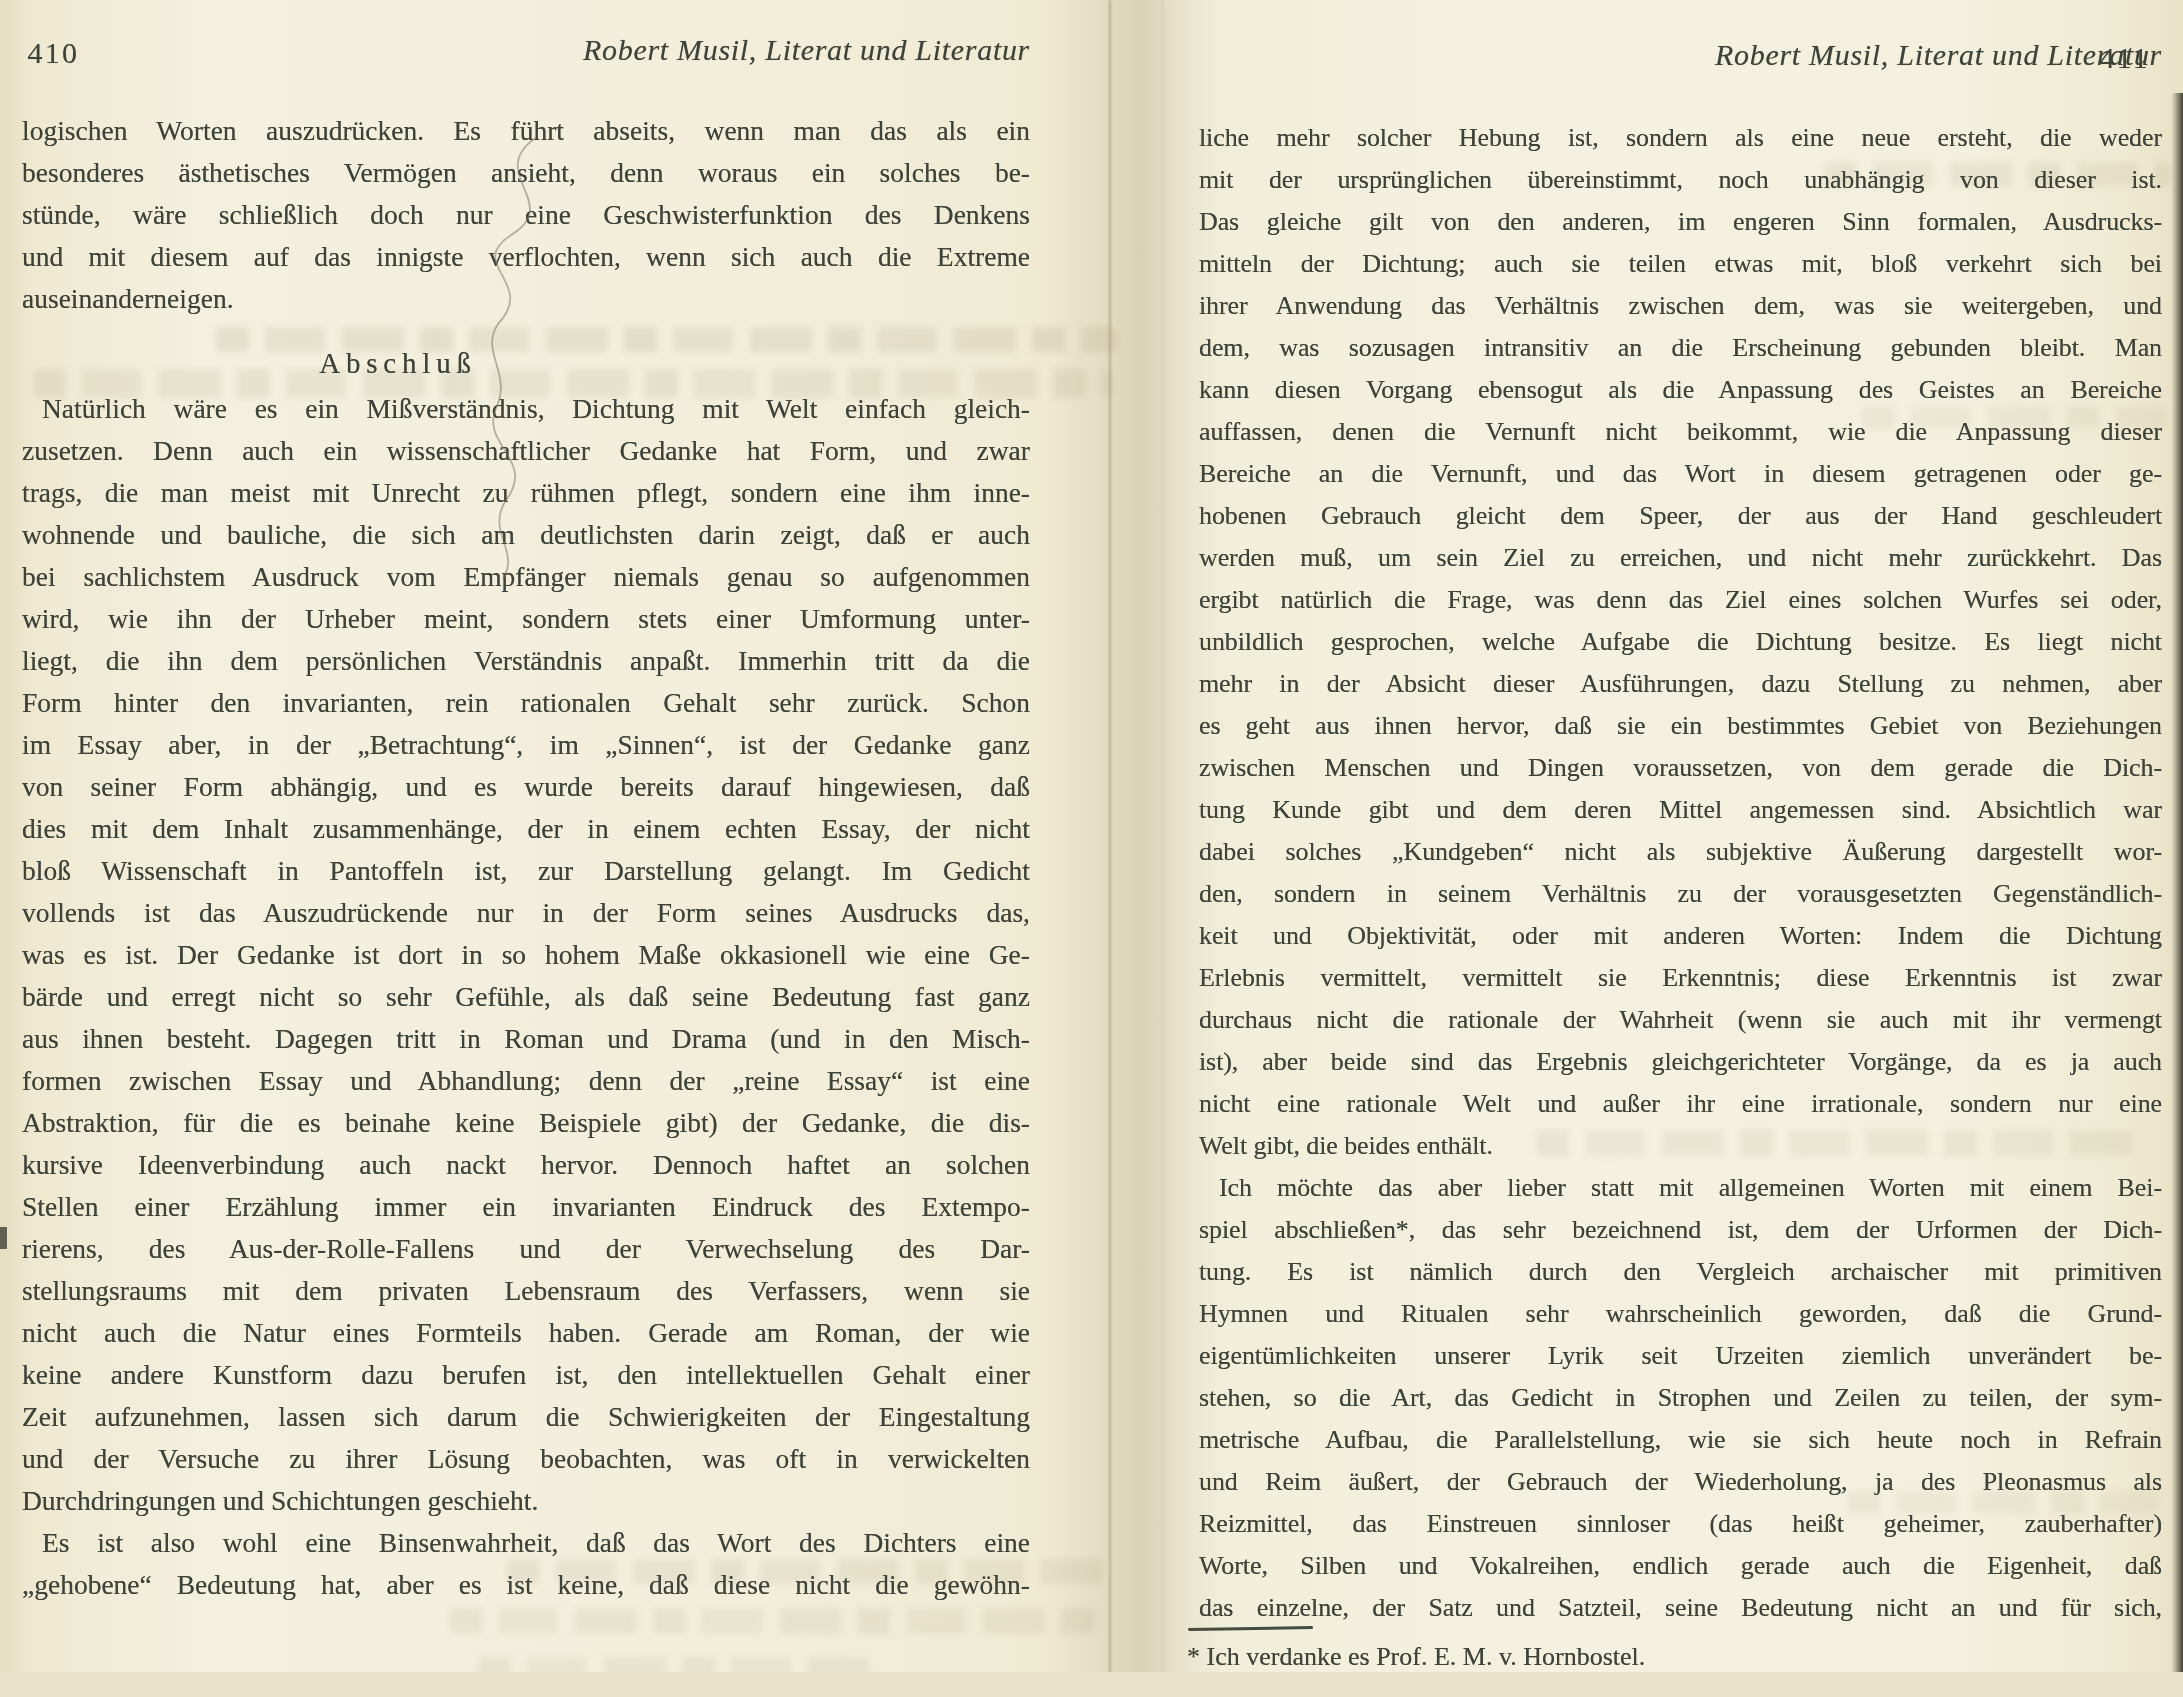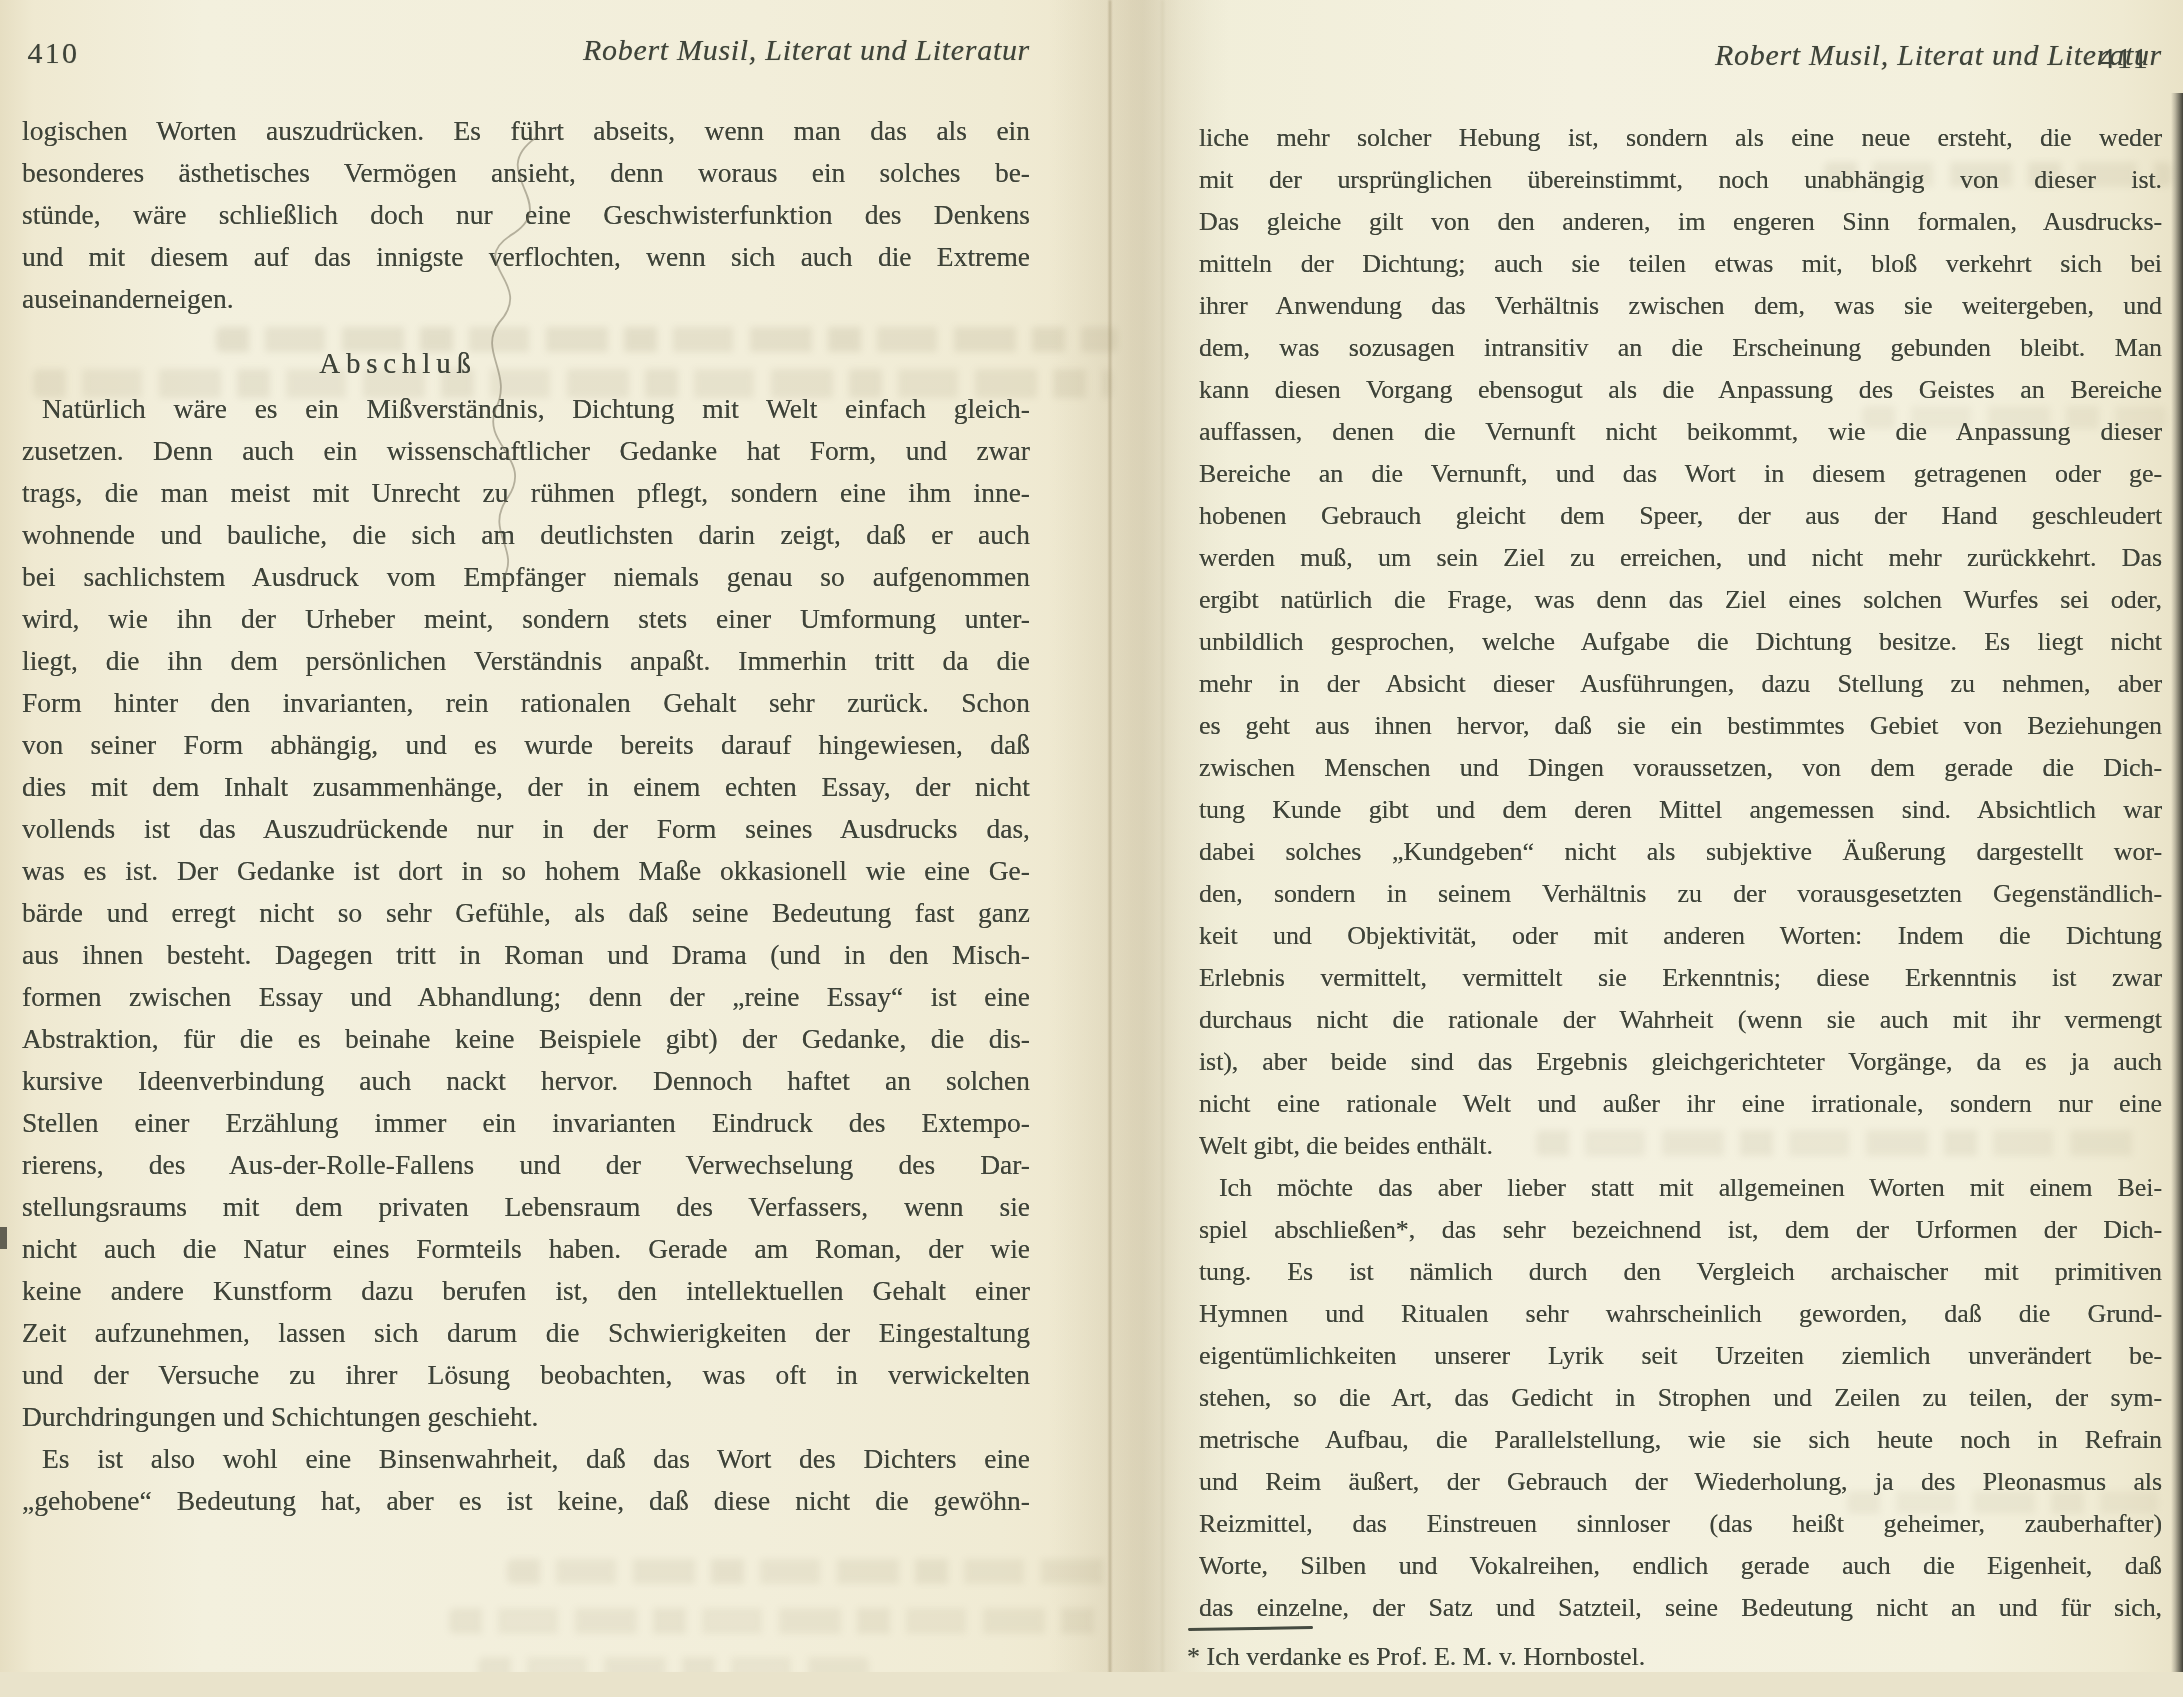--- a/index.html
+++ b/index.html
@@ -120,22 +120,24 @@
       <h2 class="heading">Abschluß</h2>
       <div class="para">
           <div class="line">Natürlich wäre es ein Mißverständnis, Dichtung mit Welt einfach gleich-</div>
           <div class="line">zusetzen. Denn auch ein wissenschaftlicher Gedanke hat Form, und zwar</div>
           <div class="line">trags, die man meist mit Unrecht zu rühmen pflegt, sondern eine ihm inne-</div>
           <div class="line">wohnende und bauliche, die sich am deutlichsten darin zeigt, daß er auch</div>
           <div class="line">bei sachlichstem Ausdruck vom Empfänger niemals genau so aufgenommen</div>
           <div class="line">wird, wie ihn der Urheber meint, sondern stets einer Umformung unter-</div>
           <div class="line">liegt, die ihn dem persönlichen Verständnis anpaßt. Immerhin tritt da die</div>
           <div class="line">Form hinter den invarianten, rein rationalen Gehalt sehr zurück. Schon</div>
+          <div class="line">im Essay aber, in der „Betrachtung“, im „Sinnen“, ist der Gedanke ganz</div>
           <div class="line">von seiner Form abhängig, und es wurde bereits darauf hingewiesen, daß</div>
           <div class="line">dies mit dem Inhalt zusammenhänge, der in einem echten Essay, der nicht</div>
+          <div class="line">bloß Wissenschaft in Pantoffeln ist, zur Darstellung gelangt. Im Gedicht</div>
           <div class="line">vollends ist das Auszudrückende nur in der Form seines Ausdrucks das,</div>
           <div class="line">was es ist. Der Gedanke ist dort in so hohem Maße okkasionell wie eine Ge-</div>
           <div class="line">bärde und erregt nicht so sehr Gefühle, als daß seine Bedeutung fast ganz</div>
           <div class="line">aus ihnen besteht. Dagegen tritt in Roman und Drama (und in den Misch-</div>
           <div class="line">formen zwischen Essay und Abhandlung; denn der „reine Essay“ ist eine</div>
           <div class="line">Abstraktion, für die es beinahe keine Beispiele gibt) der Gedanke, die dis-</div>
           <div class="line">kursive Ideenverbindung auch nackt hervor. Dennoch haftet an solchen</div>
           <div class="line">Stellen einer Erzählung immer ein invarianten Eindruck des Extempo-</div>
           <div class="line">rierens, des Aus-der-Rolle-Fallens und der Verwechselung des Dar-</div>
           <div class="line">stellungsraums mit dem privaten Lebensraum des Verfassers, wenn sie</div>

